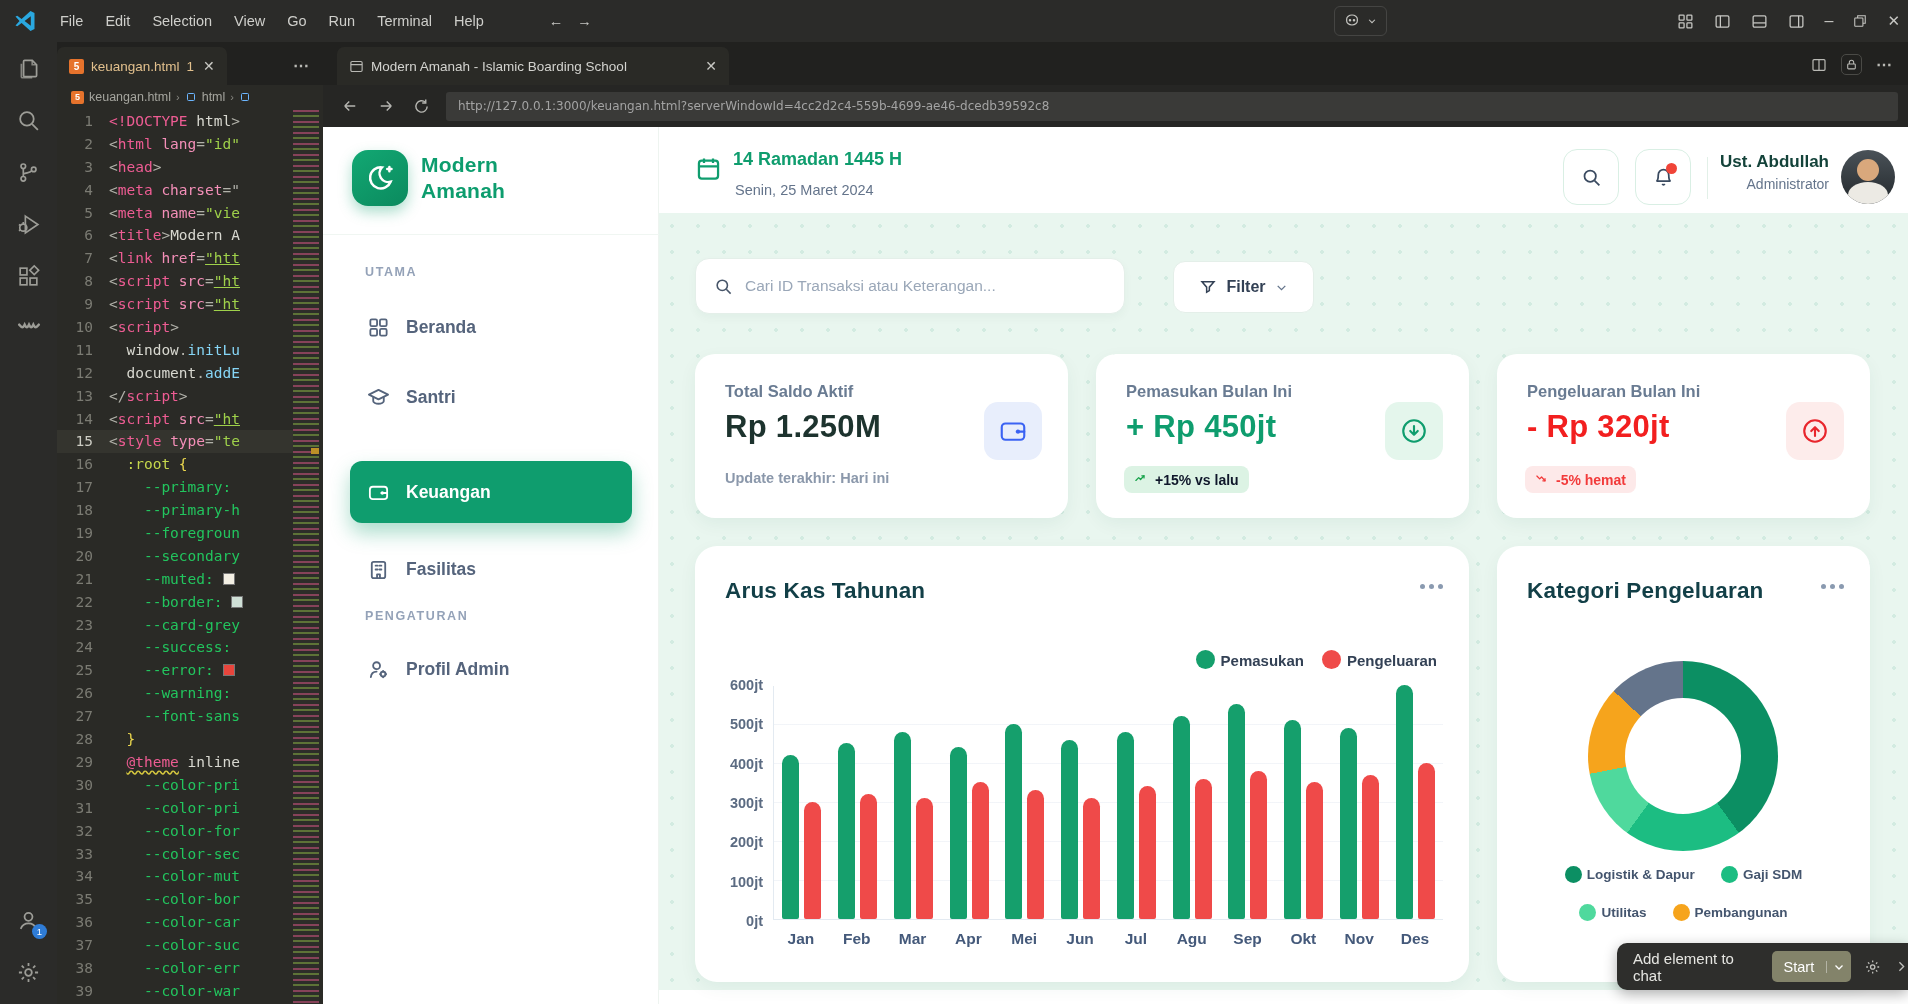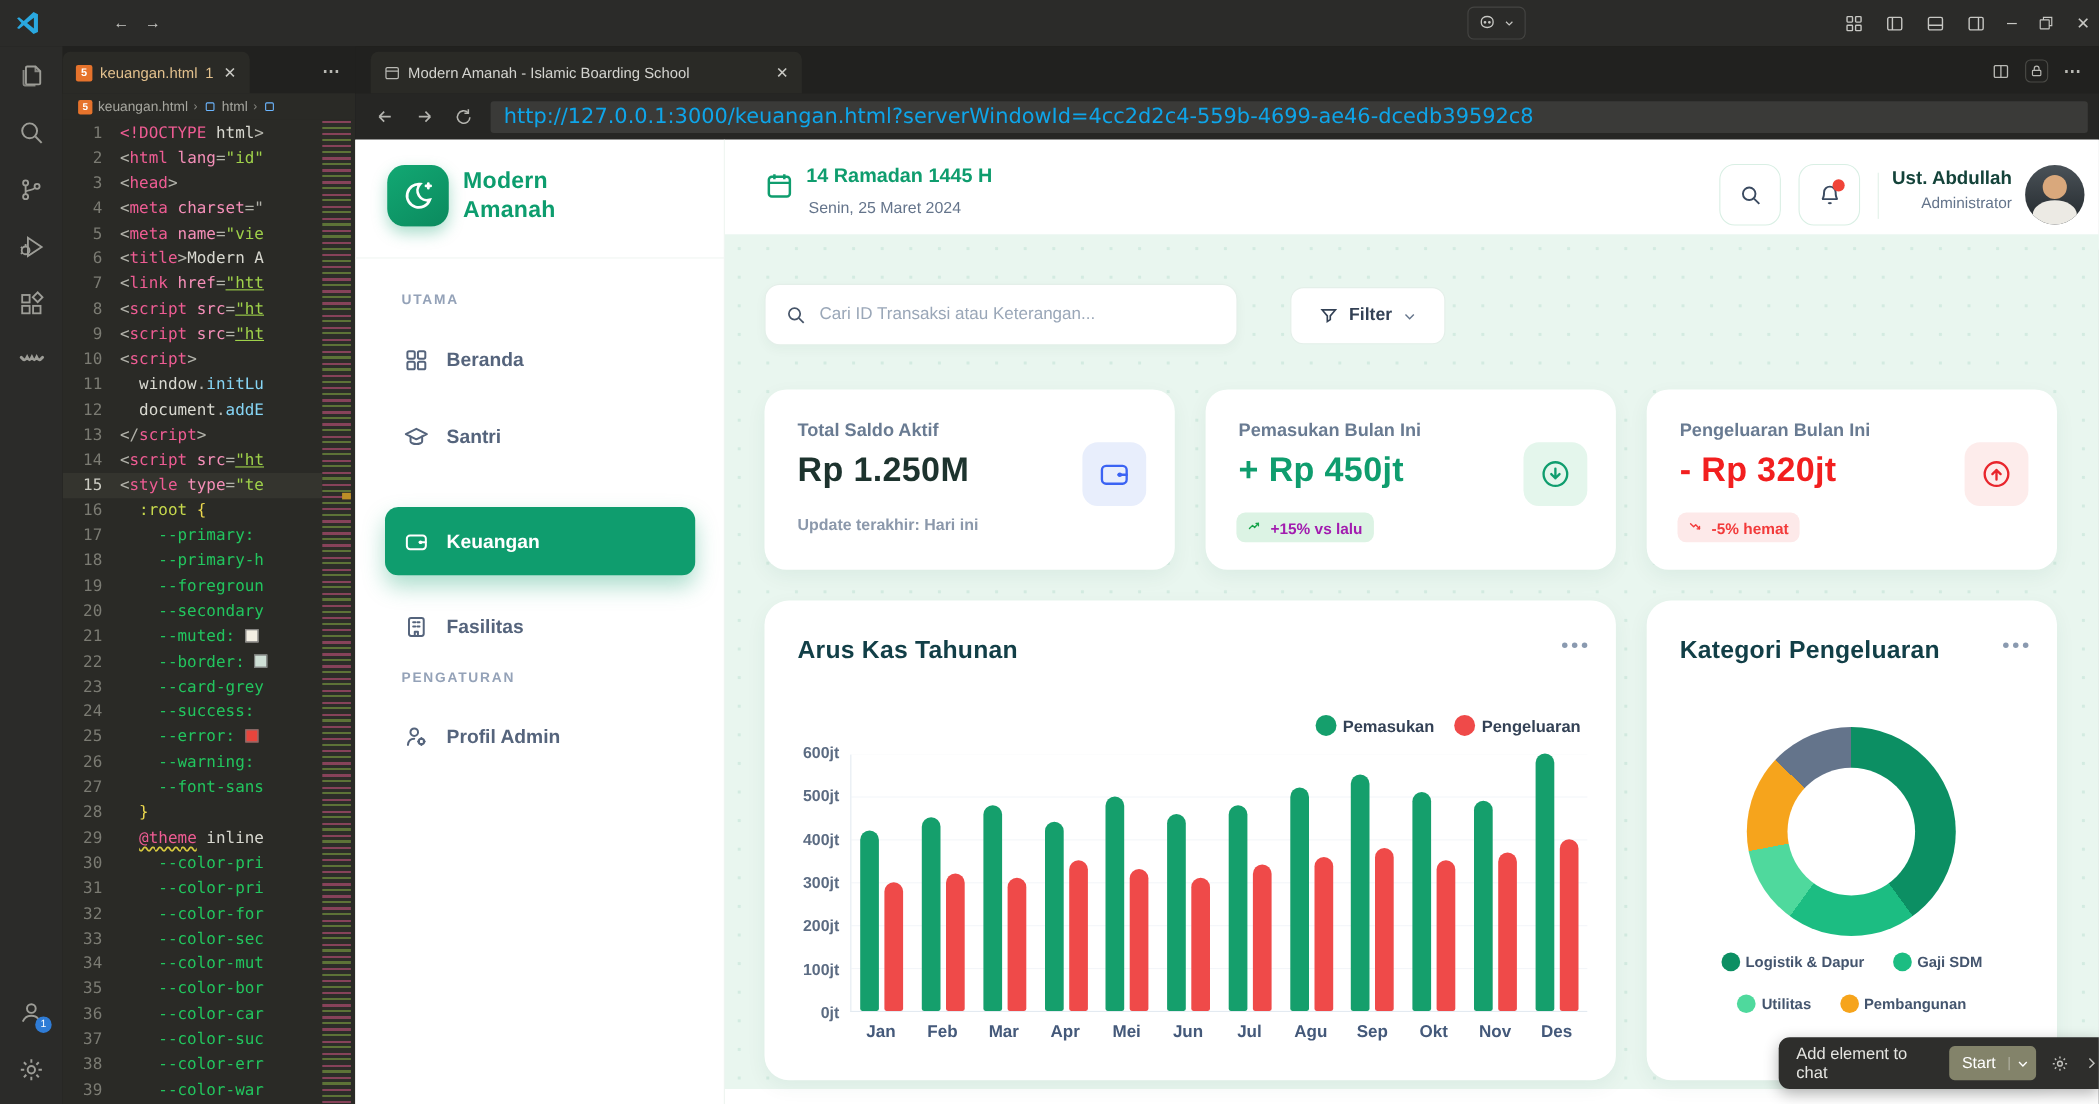--- a/index.html
+++ b/index.html
@@ -55,22 +55,22 @@
       #2e2e2a; opacity:.85; }
   .mm-marker { position:absolute; right:0; top:338px; width:8px; height:6px; background:#d7a128; }
 
   
   .browser { position:absolute; left:323px; top:42px; width:1585px; height:962px; background:#21211f; }
   .btab { margin-left:14px; width:392px; color:#d3d3cf; }
   .b-right-icons { margin-left:auto; display:flex; align-items:center; gap:14px; padding:0 14px 10px 0; color:#b9b9b4; }
   .lockbox { border:1px solid #4a4a46; border-radius:5px; padding:3px; display:flex; }
   .navbar { position:absolute; left:0; top:43px; right:0; height:42px; background:#262624; display:flex; align-items:center; }
   .nav-ico { color:#b5b5b0; margin-left:18px; }
-  .urlbar { margin-left:16px; width:1452px; height:29px; background:#3a3a38; border-radius:3px; color:#0ea5e9;
-    font-size:19px; display:flex; align-items:center; padding-left:12px; font-family:"DejaVu Sans", sans-serif; }
+  .urlbar { margin-left:16px; width:1452px; height:29px; background:#3a3a38; border-radius:3px; color:#a3a3a3;
+    font-size:12px; display:flex; align-items:center; padding-left:12px; font-family:"DejaVu Sans", sans-serif; }
 
   
   .page { position:absolute; left:0; top:85px; width:1585px; height:877px; background:#fff; }
   .side { position:absolute; left:0; top:0; width:336px; height:877px; background:#fff; border-right:1px solid #eef4f0; }
   .logo-ico { position:absolute; left:29px; top:23px; width:56px; height:56px; border-radius:16px;
     background:linear-gradient(145deg,#12a873,#0b8a5e); display:flex; align-items:center; justify-content:center;
     box-shadow:0 6px 14px rgba(15,157,110,.35); color:#fff; }
   .logo-text { position:absolute; left:98px; top:25px; font-size:21px; font-weight:700; color:#0d9d6e; line-height:26px; letter-spacing:.2px; }
   .side-divider { position:absolute; left:0px; top:107px; width:336px; border-top:1px solid #f0f6f2; }
   .side-section { position:absolute; left:42px; font-size:12.5px; font-weight:700; letter-spacing:1.6px; color:#94a2b8; }
@@ -160,20 +160,30 @@
 </style>
 </head>
 <body>
 
 <div class="app">
 
   <div class="titlebar">
     <svg class="vslogo" viewBox="0 0 24 24">
       <path fill="#2aa8e0" d="M17.5 2 8.6 10 4.3 6.7 2.5 7.6l4 4.4-4 4.4 1.8.9L8.6 14l8.9 8 4-1.9V3.9L17.5 2zm.3 5.2v9.6L11.6 12l6.2-4.8z"></path>
     </svg>
+    <div style="display:flex" id="menubar">
+        <span class="menu-item">File</span>
+        <span class="menu-item">Edit</span>
+        <span class="menu-item">Selection</span>
+        <span class="menu-item">View</span>
+        <span class="menu-item">Go</span>
+        <span class="menu-item">Run</span>
+        <span class="menu-item">Terminal</span>
+        <span class="menu-item">Help</span>
+      </div>
     <div class="tb-arrows">
       <span>←</span>
       <span>→</span>
     </div>
     <div class="copilot-btn">
       <svg width="16" height="16" viewBox="0 0 24 24" fill="none" stroke="#c7c7c3" stroke-width="1.8">
           <path d="M12 3c4.4 0 8 2.7 8 6v3c0 3.3-3.6 6-8 6s-8-2.7-8-6V9c0-3.3 3.6-6 8-6z"></path>
           <circle cx="9" cy="11" r="1" fill="#c7c7c3"></circle>
           <circle cx="15" cy="11" r="1" fill="#c7c7c3"></circle>
         </svg>
@@ -462,21 +472,21 @@
               </div>
               <div class="stat-card" style="left: 437px;">
                 <div class="stat-label">Pemasukan Bulan Ini</div>
                 <div class="stat-value" style="color:#0f9d6e">+ Rp 450jt</div>
                 <div class="stat-ico" style="background:#e4f6ec;color:#0f9d6e">
                   <svg width="30" height="30" viewBox="0 0 24 24" fill="none" stroke="currentColor" stroke-width="1.7" stroke-linecap="round" stroke-linejoin="round">
                     <circle cx="12" cy="12" r="8.6"></circle>
                     <path d="M12 8v7m0 0-3-3m3 3 3-3"></path>
                   </svg>
                 </div>
-                <div class="stat-badge" style="background:#dcf3e4;color:#a21caf"><span style="color:#16a34a">
+                <div class="stat-badge" style="background:#dcf3e4;color:#0f172a"><span style="color:#16a34a">
                     <svg width="15" height="15" viewBox="0 0 24 24" fill="none" stroke="currentColor" stroke-width="2" stroke-linecap="round" stroke-linejoin="round">
                       <path d="M3 13.5 7.5 9l3 3L16 6"></path>
                       <path d="M12.5 6H16v3.5"></path>
                     </svg>
                   </span>+15% vs lalu</div>
               </div>
               <div class="stat-card" style="left: 838px;">
                 <div class="stat-label">Pengeluaran Bulan Ini</div>
                 <div class="stat-value" style="color:#f21f1f">- Rp 320jt</div>
                 <div class="stat-ico" style="background:#fdeceb;color:#e8262d">

